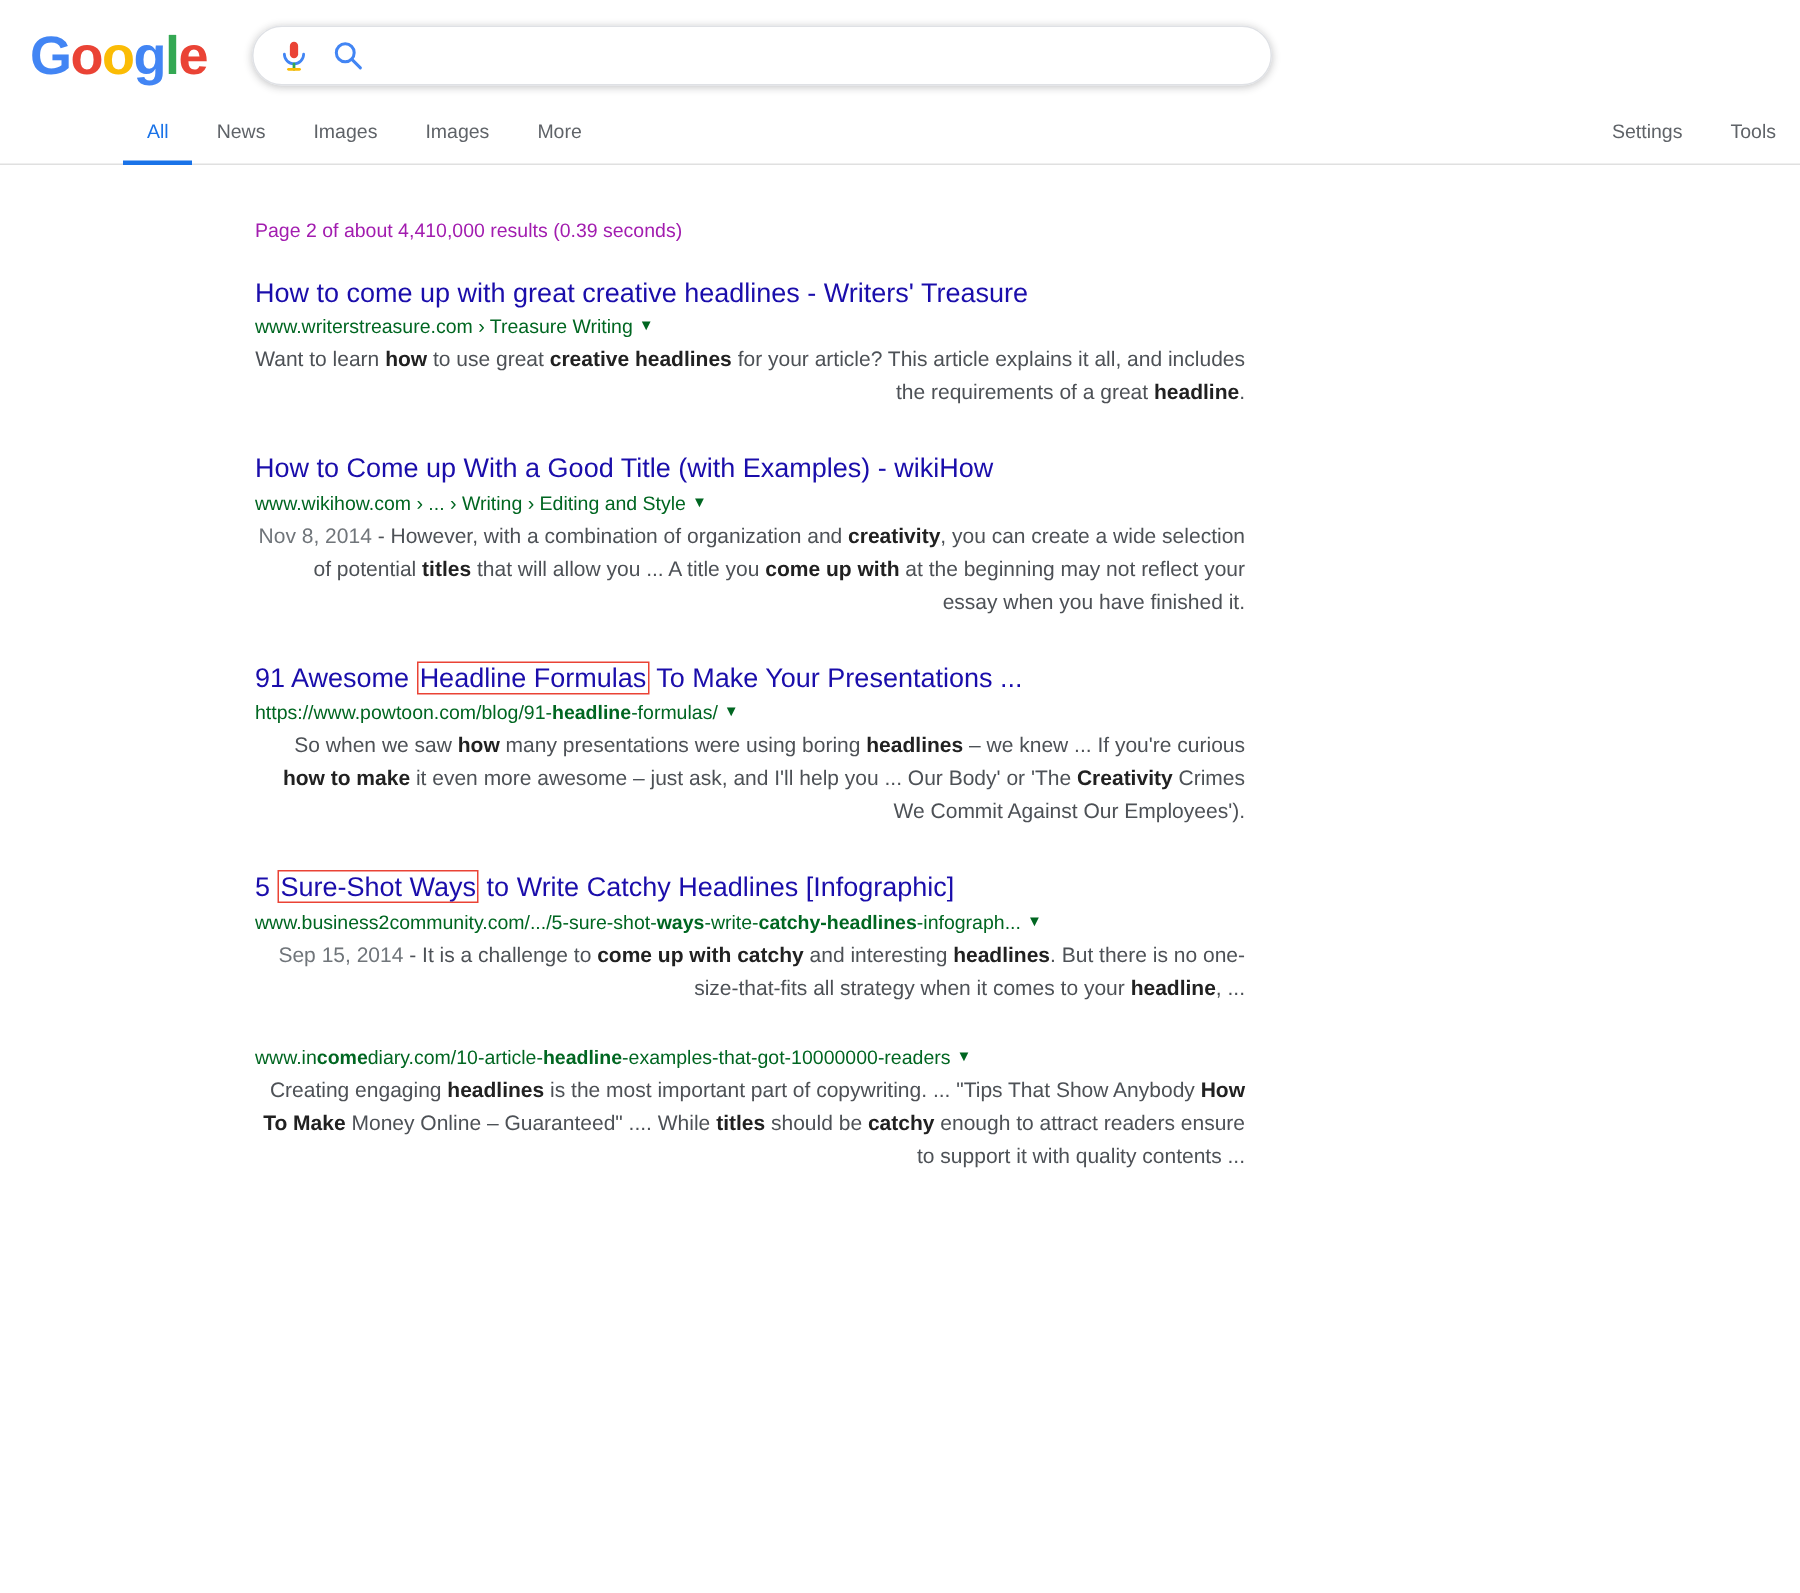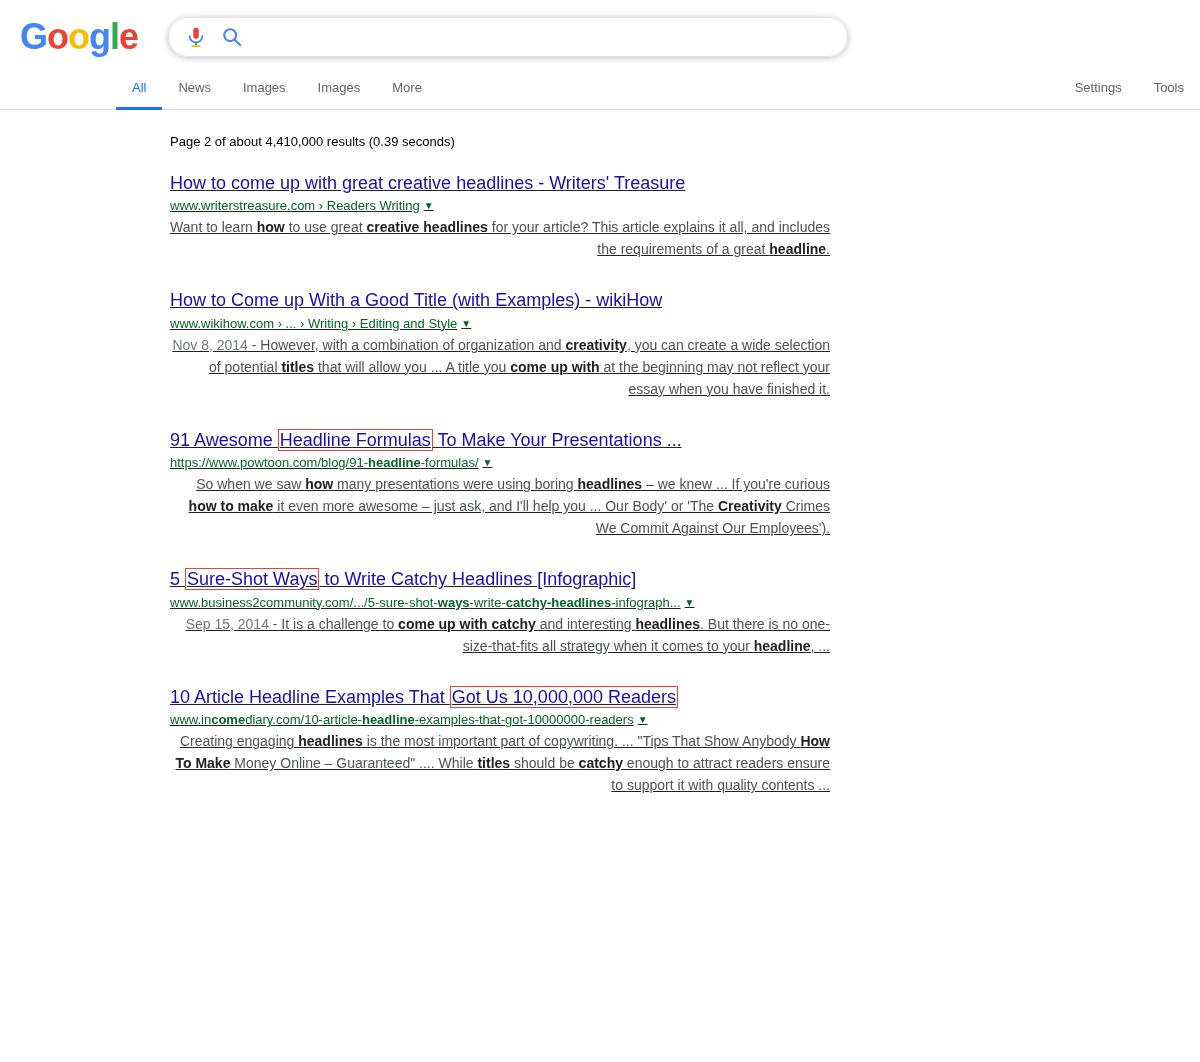--- a/index.html
+++ b/index.html
@@ -65,21 +65,21 @@
       height: 22px;
       cursor: pointer;
       color: #4285F4;
     }
 
     
     #nav-tabs {
       display: flex;
       align-items: center;
       border-bottom: 1px solid #e0e0e0;
-      padding-left: 116px;
+      padding-left: 82px;
       margin-top: 10px;
       background: #fff;
     }
     .nav-tab {
       padding: 12px 16px;
       font-size: 13px;
       color: #5f6368;
       cursor: pointer;
       text-decoration: none;
       border-bottom: 3px solid transparent;
@@ -96,30 +96,29 @@
       align-items: center;
     }
 
     
     #results-area {
       padding: 10px 170px 30px 170px;
       max-width: 1200px;
     }
 
     .results-count {
-      color: #000000;
+      color: #a21caf;
       font-size: 13px;
-      margin: 14px 0 22px 0;
+      margin: 26px 0 22px 0;
     }
 
     
     .search-result {
       margin-bottom: 28px;
       max-width: 660px;
-      text-decoration: underline;
     }
     .result-title {
       font-size: 18px;
       color: #1a0dab;
       cursor: pointer;
       text-decoration: none;
       line-height: 1.4;
       display: block;
       margin-bottom: 2px;
     }
@@ -196,21 +195,21 @@
     <a class="nav-tab" href="#">Tools</a>
   </div>
 </div>
 
 <div id="results-area">
   <p class="results-count">Page 2 of about 4,410,000 results (0.39 seconds)</p>
 
   <div class="search-result">
     <a class="result-title" href="#">How to come up with great creative headlines - Writers' Treasure</a>
     <div class="result-url">
-      <span>www.writerstreasure.com › Readers Writing</span>
+      <span>www.writerstreasure.com › Treasure Writing</span>
       <span class="dropdown-arrow">▼</span>
     </div>
     <div class="result-snippet">
       Want to learn <b>how</b> to use great <b>creative headlines</b> for your article? This article explains it all, and includes the requirements of a great <b>headline</b>.
     </div>
   </div>
 
   <div class="search-result">
     <a class="result-title" href="#">How to Come up With a Good Title (with Examples) - wikiHow</a>
     <div class="result-url">
@@ -238,21 +237,20 @@
     <div class="result-url">
       <span>www.business2community.com/.../5-sure-shot-<b>ways</b>-write-<b>catchy-headlines</b>-infograph...</span>
       <span class="dropdown-arrow">▼</span>
     </div>
     <div class="result-snippet">
       <span class="result-date">Sep 15, 2014</span> - It is a challenge to <b>come up with catchy</b> and interesting <b>headlines</b>. But there is no one-size-that-fits all strategy when it comes to your <b>headline</b>, ...
     </div>
   </div>
 
   <div class="search-result">
-    <a class="result-title" href="#">10 Article Headline Examples That <span class="highlight-box">Got Us 10,000,000 Readers</span></a>
     <div class="result-url">
       <span>www.in<b>come</b>diary.com/10-article-<b>headline</b>-examples-that-got-10000000-readers</span>
       <span class="dropdown-arrow">▼</span>
     </div>
     <div class="result-snippet">
       Creating engaging <b>headlines</b> is the most important part of copywriting. ... "Tips That Show Anybody <b>How To Make</b> Money Online – Guaranteed" .... While <b>titles</b> should be <b>catchy</b> enough to attract readers ensure to support it with quality contents ...
     </div>
   </div>
 
 </div>

